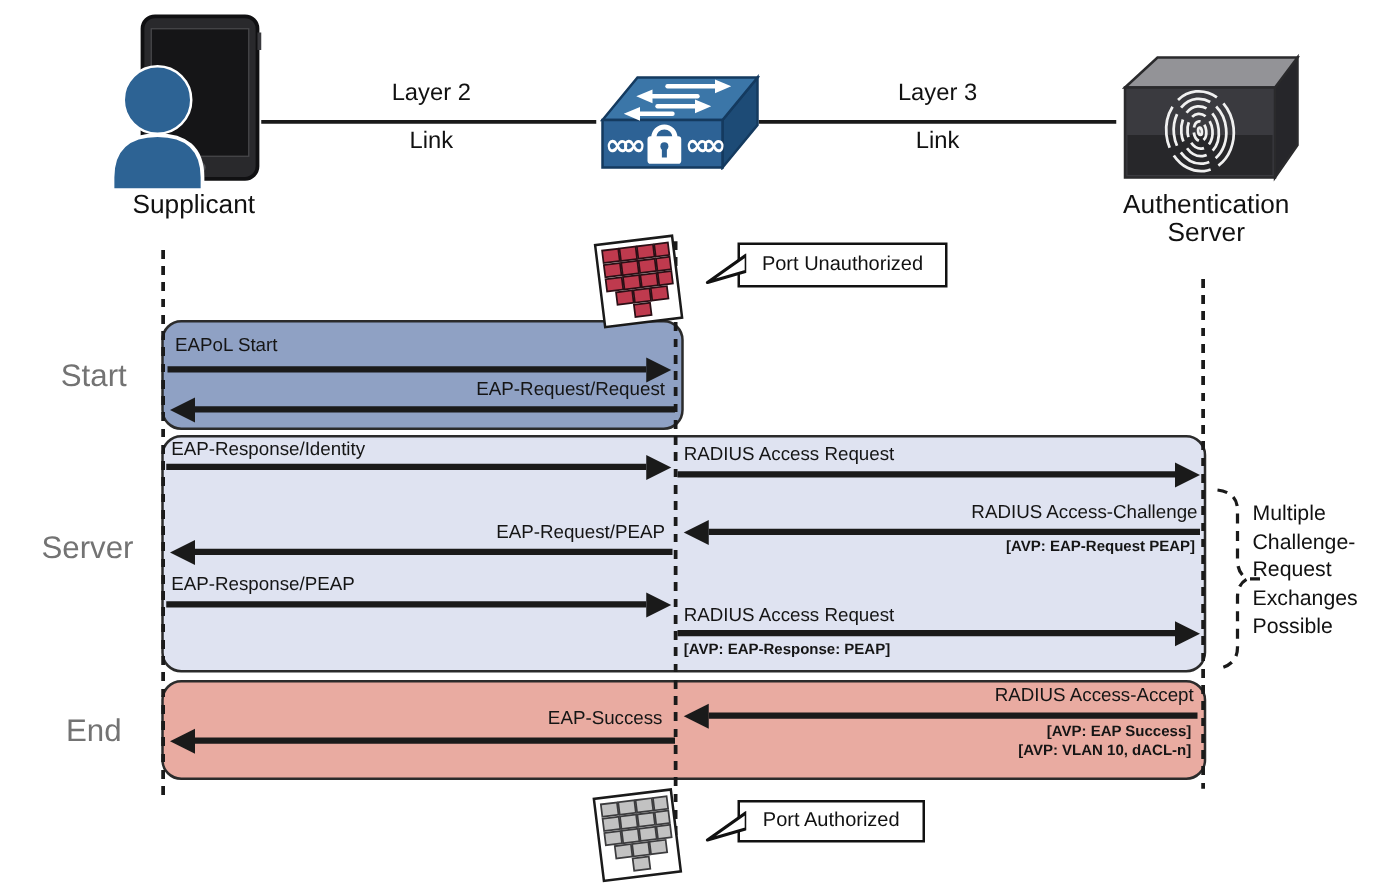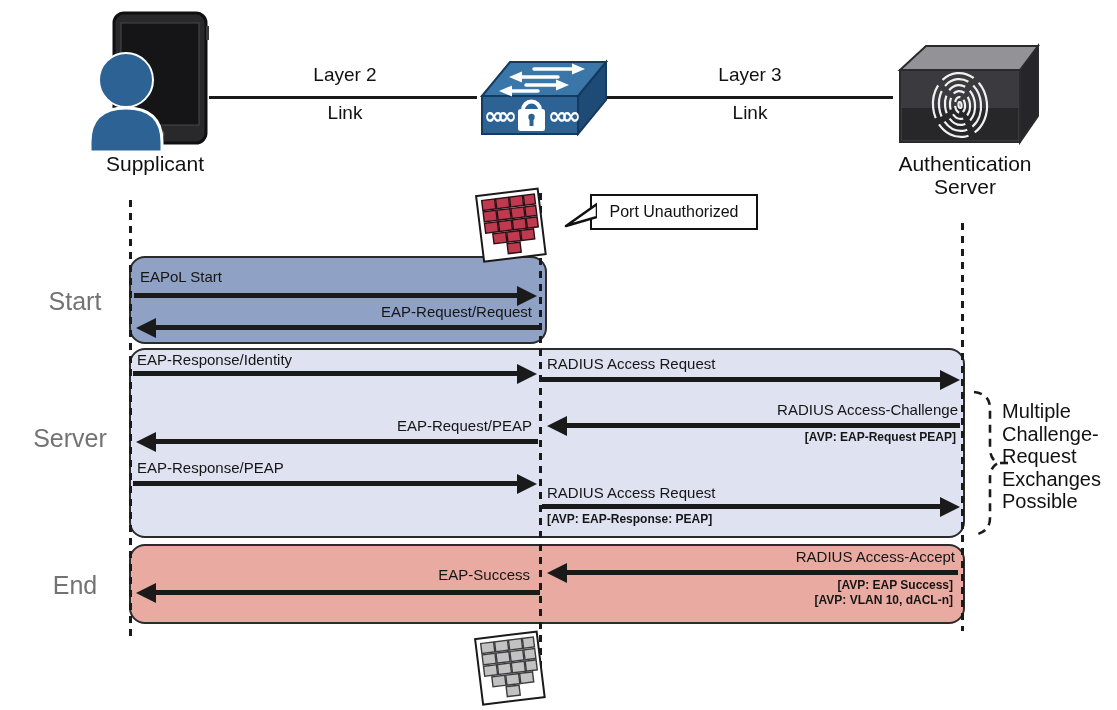--- a/index.html
+++ b/index.html
@@ -40,21 +40,21 @@
   .entity-lbl{position:absolute;font-size:21px;text-align:center;color:#111;z-index:5;line-height:23px;}
   .linklbl{position:absolute;font-size:19px;text-align:center;color:#111;z-index:5;}
   .phase-lbl{position:absolute;font-size:25px;color:#737373;text-align:center;z-index:5;}
   
   .callout{
     position:absolute;background:#ffffff;border:2.5px solid #111;z-index:6;
     font-size:16px;display:flex;align-items:center;justify-content:center;box-sizing:border-box;
   }
   .callout .ptr{position:absolute;left:-29px;top:6px;z-index:7;}
   
-  .annot{position:absolute;font-size:20px;line-height:22.5px;color:#111;z-index:5;}
+  .annot{position:absolute;font-size:17px;line-height:22.5px;color:#111;z-index:5;}
   .icon{z-index:2;}
   .wall{z-index:6;}
 </style>
 </head>
 <body>
 
 <div class="canvas">
 
   <svg class="abs icon" style="left:78px;top:10px;" width="145" height="142" viewBox="0 0 145 142">
     <rect x="36" y="3" width="92" height="130" rx="10" fill="#29292c" stroke="#101012" stroke-width="3"></rect>
@@ -208,20 +208,26 @@
     </g>
   </svg>
 
   <div class="callout" style="left:590px;top:194px;width:168px;height:36px;">
     <svg class="ptr" width="34" height="28" viewBox="0 0 34 28">
       <path d="M34,2 L3,24 L34,15 Z" fill="#ffffff" stroke="#111111" stroke-width="2.5" stroke-linejoin="round"></path>
     </svg>
     <span>Port Unauthorized</span>
   </div>
 
+  <div class="callout" style="left:590px;top:640px;width:150px;height:34px;">
+    <svg class="ptr" width="34" height="28" viewBox="0 0 34 28">
+      <path d="M34,2 L3,24 L34,15 Z" fill="#ffffff" stroke="#111111" stroke-width="2.5" stroke-linejoin="round"></path>
+    </svg>
+    <span>Port Authorized</span>
+  </div>
 
   <svg class="abs" style="left:966px;top:386px;z-index:5;" width="46" height="158" viewBox="0 0 46 158">
     <path d="M8,6 Q24,8 24,22 L24,62 Q24,73 32,77 Q24,81 24,92 L24,132 Q24,146 8,149" fill="none" stroke="#1a1a1a" stroke-width="2.6" stroke-dasharray="8 6"></path>
     <line x1="34" y1="77" x2="42" y2="77" stroke="#1a1a1a" stroke-width="2.6"></line>
   </svg>
   <div class="annot" style="left:1002px;top:400px;width:112px;">
     <div>Multiple</div>
     <div>Challenge-</div>
     <div>Request</div>
     <div>Exchanges</div>

